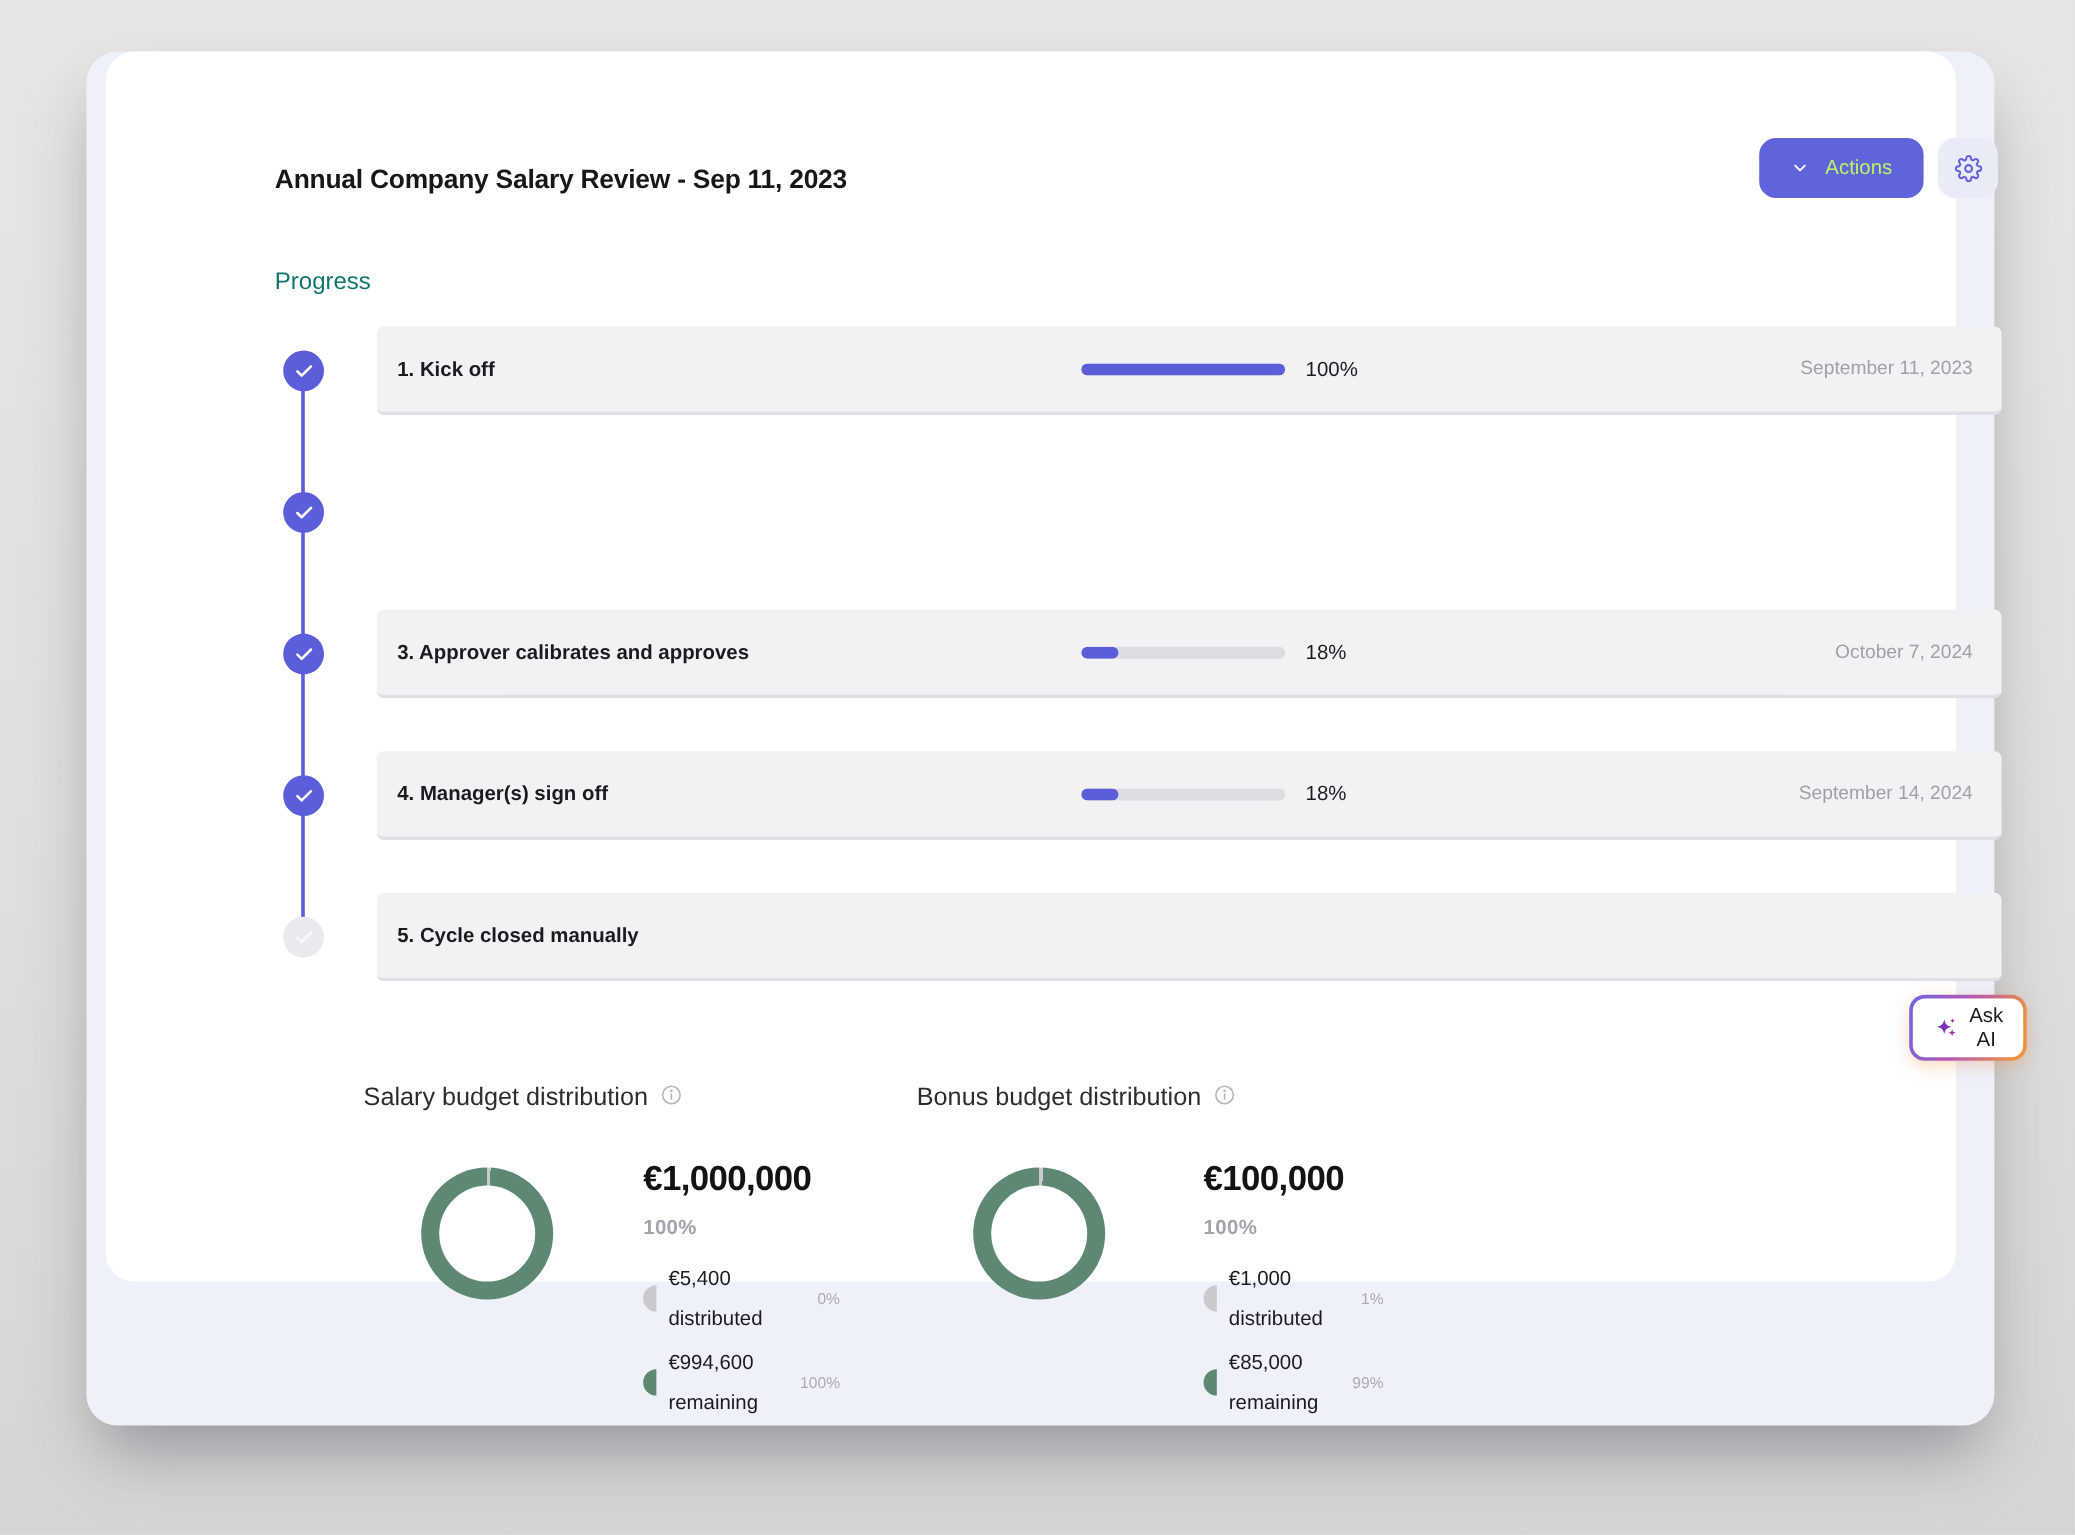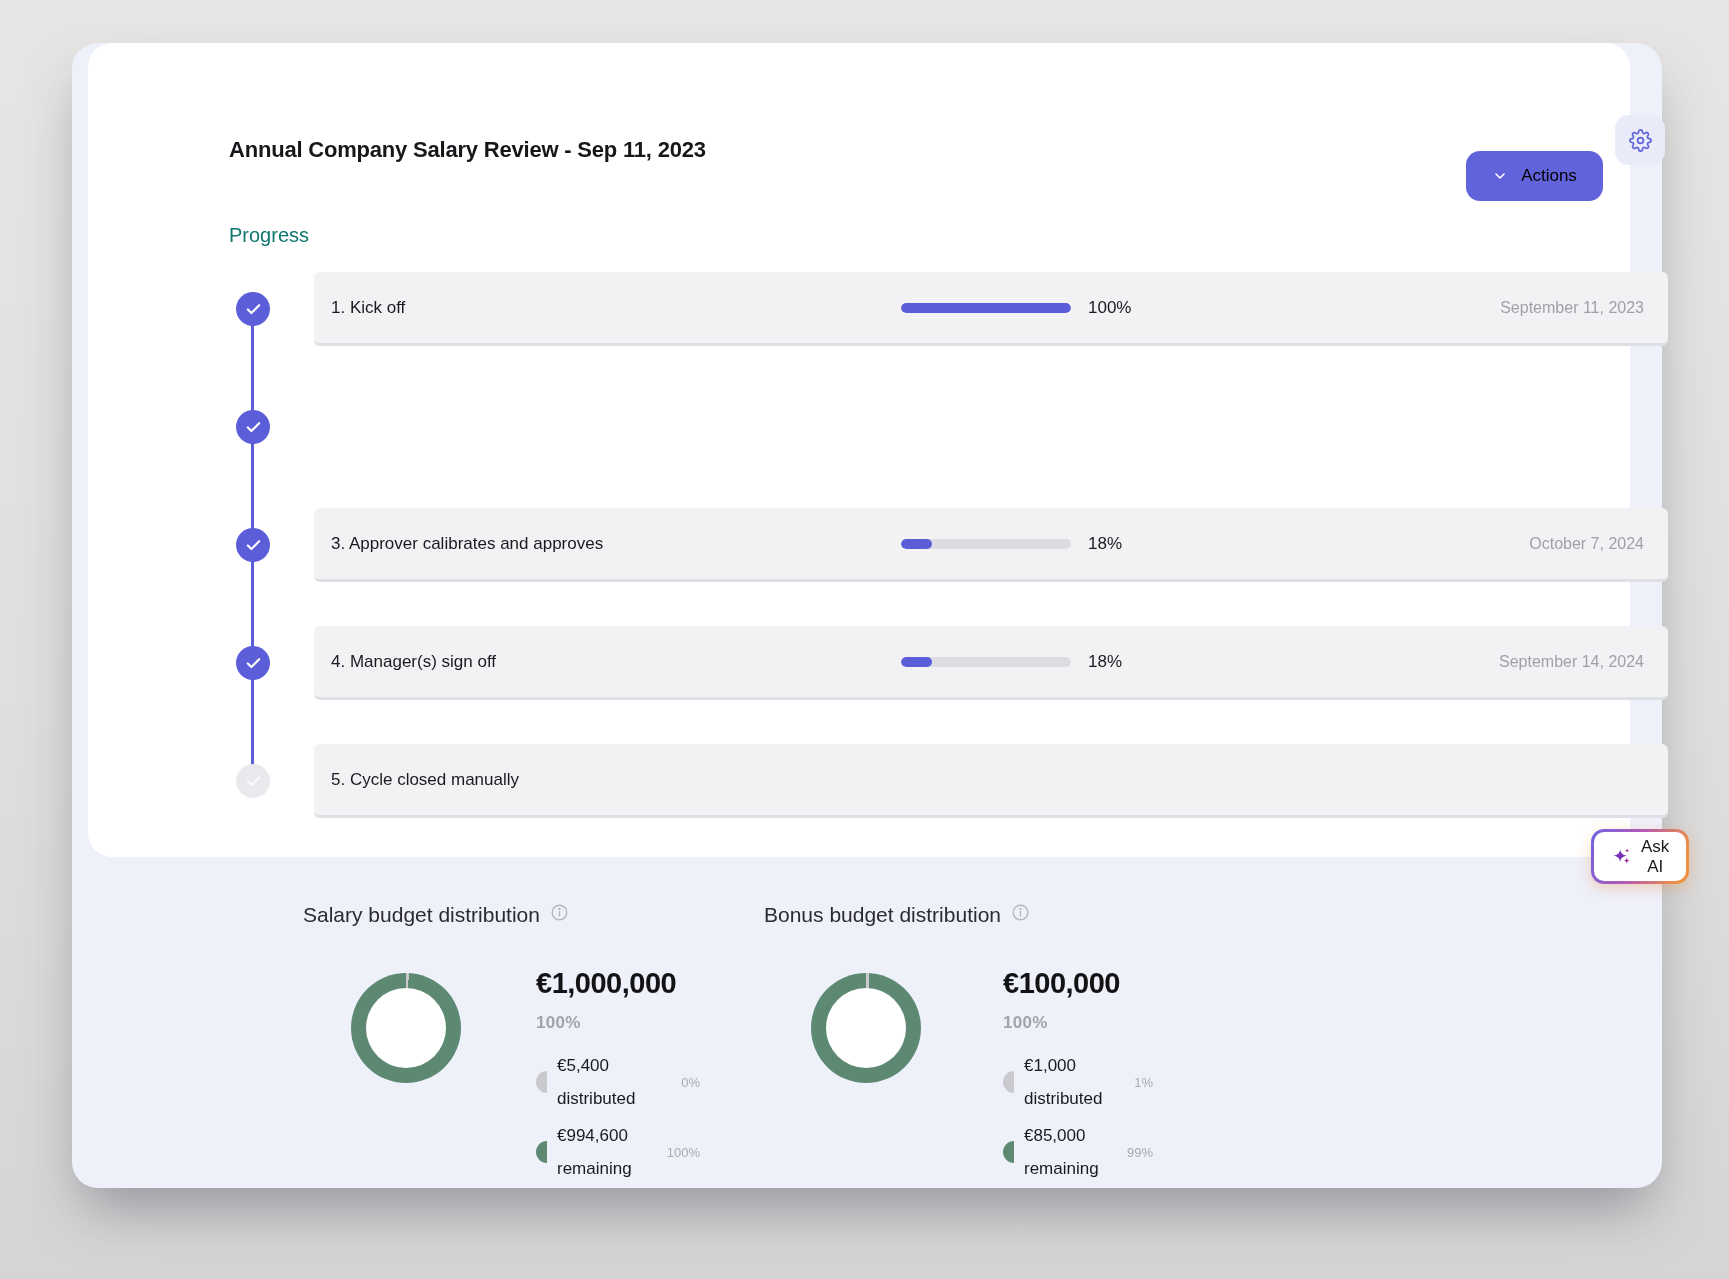--- a/index.html
+++ b/index.html
@@ -8,49 +8,49 @@
     position: relative; width: 1729px; height: 1279px; overflow: hidden;
     background: linear-gradient(180deg, #e7e6e4 0%, #e0dfde 55%, #d5d5d5 100%);
     font-family: "Liberation Sans", sans-serif; color: #1b1b1f;
   }
   .backdrop {
     position: absolute; left: 72px; top: 43px; width: 1590px; height: 1145px;
     background: #eef0fa; border-radius: 26px;
     box-shadow: 0 30px 55px -12px rgba(80,80,95,0.5);
   }
   .card {
-    position: absolute; left: 88px; top: 43px; width: 1542px; height: 814px;
+    position: absolute; left: 88px; top: 43px; width: 1542px; height: 1025px;
     background: #ffffff; border-radius: 24px;
   }
   
   .page-title { position: absolute; left: 141px; top: 94px; font-size: 22px; font-weight: bold; letter-spacing: -0.2px; color: #17171b; }
   .actions-btn {
     position: absolute; left: 1378px; top: 72px; width: 137px; height: 50px;
     background: #6163db; border: none; border-radius: 14px; cursor: pointer;
     display: flex; align-items: center; justify-content: center; gap: 13px;
-    color: #000000; font-family: inherit; font-size: 17px; font-weight: 500; margin-top: 36px;
+    color: #bef264; font-family: inherit; font-size: 17px; font-weight: 500;
   }
   .gear-btn {
     position: absolute; left: 1527px; top: 72px; width: 50px; height: 50px;
     background: #e9ebf8; border: none; border-radius: 14px; cursor: pointer;
     display: flex; align-items: center; justify-content: center;
   }
   
   .progress-heading { position: absolute; left: 141px; top: 181px; font-size: 20px; color: #0f766e; }
   .timeline-line { position: absolute; left: 163px; top: 266px; width: 3px; height: 472px; background: #5b5ed8; border-radius: 2px; }
   .step-circle {
     position: absolute; left: 148px; width: 34px; height: 34px; border-radius: 50%;
     background: #5b5ed8; display: flex; align-items: center; justify-content: center;
   }
   .step-circle.pending { background: #e9e9ee; }
   .step-row {
     position: absolute; left: 226px; width: 1354px; height: 74px;
     background: #f2f2f4; border-radius: 6px; border-bottom: 3px solid #dfe0e5;
   }
-  .step-label { position: absolute; left: 17px; top: 50%; transform: translateY(-50%); font-size: 17px; font-weight: normal; color: #1b1b1f; }
+  .step-label { position: absolute; left: 17px; top: 50%; transform: translateY(-50%); font-size: 17px; font-weight: bold; color: #1b1b1f; }
   .step-bar { position: absolute; left: 587px; top: 50%; transform: translateY(-50%); width: 170px; height: 10px; border-radius: 6px; background: #dcdde2; overflow: hidden; }
   .step-bar-fill { height: 100%; border-radius: 6px; background: #5b5ed8; }
   .step-percent { position: absolute; left: 774px; top: 50%; transform: translateY(-50%); font-size: 17px; font-weight: 500; color: #1b1b1f; }
   .step-date { position: absolute; right: 24px; top: 50%; transform: translateY(-50%); font-size: 16px; color: #a0a0a8; }
   
   .ask-ai {
     position: absolute; left: 1503px; top: 786px; height: 55px; padding: 3px;
     border: none; border-radius: 13px; cursor: pointer;
     background: linear-gradient(110deg, #6f62e2 0%, #b55ab4 45%, #ef9140 90%);
     box-shadow: 0 4px 14px rgba(235,142,64,0.35);

